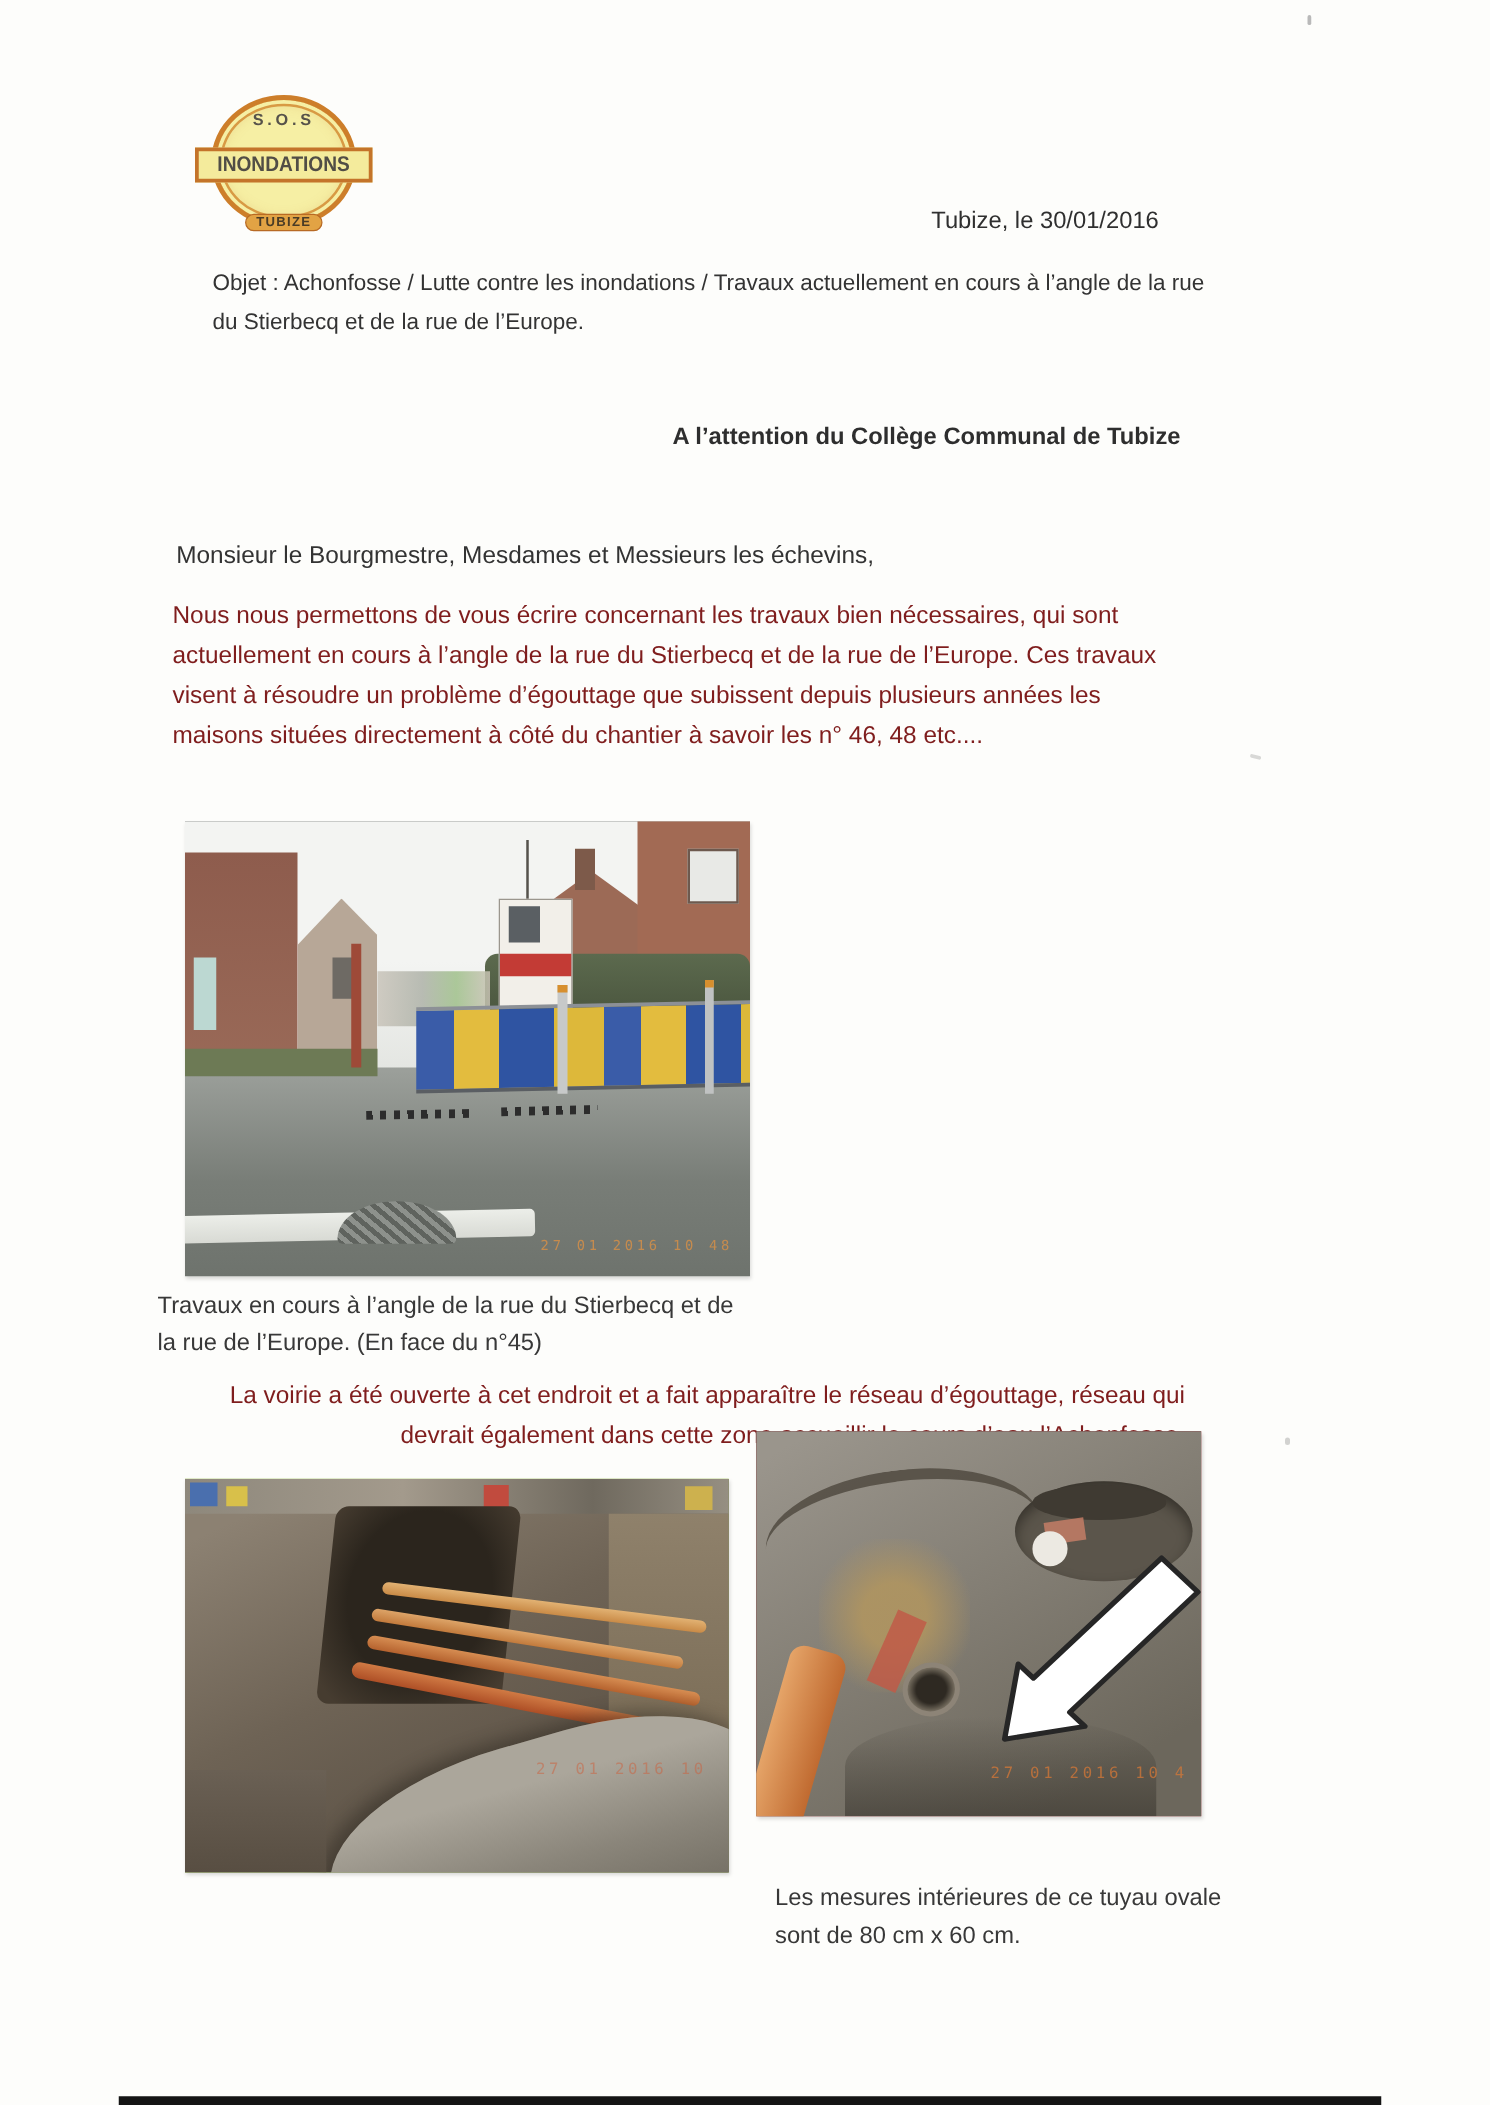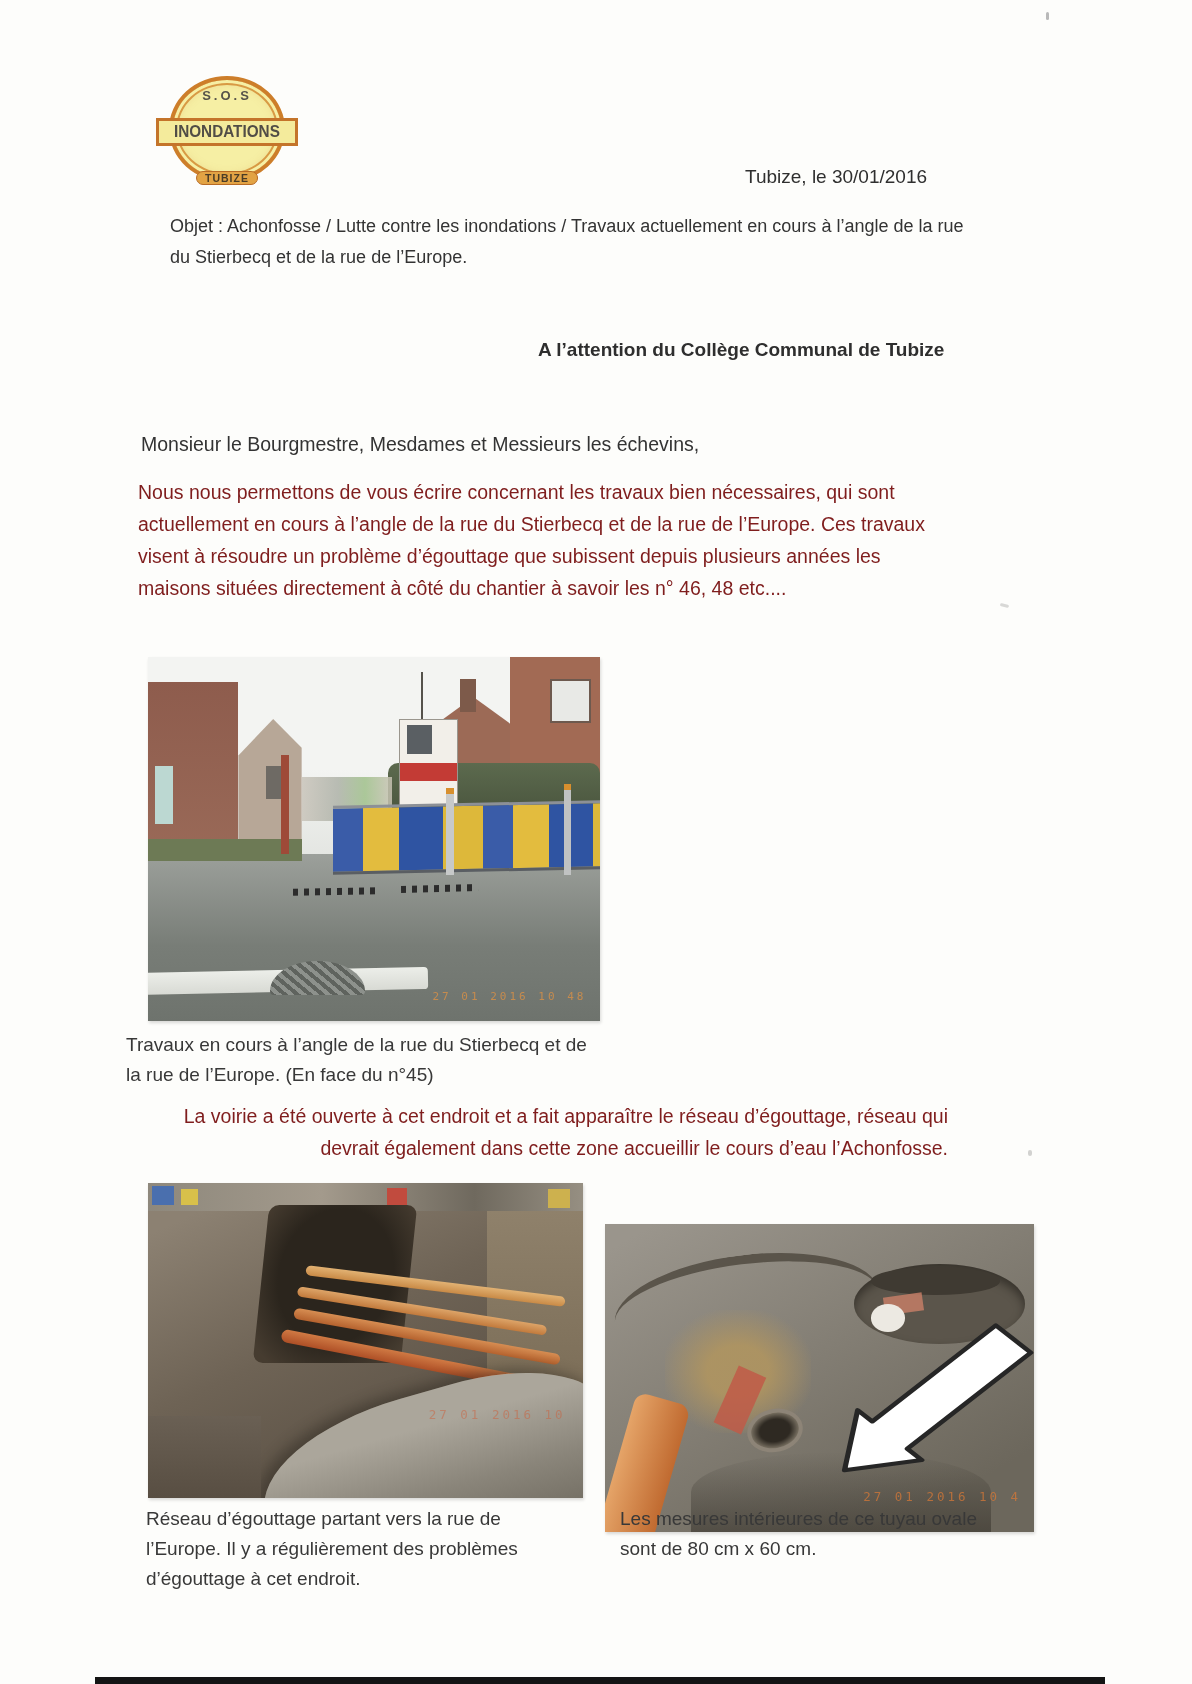--- a/index.html
+++ b/index.html
@@ -86,21 +86,21 @@
   .p2-pipe1 { left:36%; top:31%; width:60%; height:10px; background:linear-gradient(#e2b273,#c98a46); transform:rotate(7deg); }
   .p2-pipe2 { left:34%; top:39%; width:58%; height:10px; background:linear-gradient(#ddA468,#c27a3c); transform:rotate(9deg); }
   .p2-pipe3 { left:33%; top:47%; width:62%; height:11px; background:linear-gradient(#d68d52,#b5622e); transform:rotate(10deg); }
   .p2-pipe4 { left:30%; top:55%; width:66%; height:13px; background:linear-gradient(#d07a44,#ae4f26); transform:rotate(11deg); }
   .p2-big-pipe { left:26%; bottom:-18%; width:82%; height:52%; background:linear-gradient(#aba69b 20%,#8a857a 60%,#6f6a5f);
                  border-radius:45% 40% 35% 50%; transform:rotate(-16deg); box-shadow:-6px -6px 14px rgba(40,35,28,.45); }
   .p2-rubble-bl { left:0; bottom:0; width:26%; height:26%; background:linear-gradient(#6a6054,#584e42); }
   .p2-ts { right:4%; bottom:24%; color:rgba(205,95,60,.5); font-size:12.5px; }
 
   
-  .photo3 { left:605px; top:1224px; width:429px; height:308px; background:#7f1d1d; }
+  .photo3 { left:605px; top:1145px; width:356px; height:308px; background:#7f1d1d; }
   .p3-base { left:0; top:0; right:0; bottom:0; background:linear-gradient(150deg,#9a958c 5%,#837e74 45%,#6c675c 85%); }
   .p3-arc1 { left:2%; top:10%; width:62%; height:34%; border-radius:50%; border-top:9px solid #4d473d; transform:rotate(-7deg); opacity:.8; }
   .p3-arc2 { right:2%; top:13%; width:40%; height:26%; border-radius:50%; background:#5b554b; box-shadow:inset 0 6px 10px rgba(20,18,14,.5); }
   .p3-rim { right:8%; top:14%; width:30%; height:9%; border-radius:50%; background:#3f3a32; }
   .p3-yellow { left:14%; top:28%; width:34%; height:40%; background:radial-gradient(ellipse, rgba(178,150,95,.85) 30%, rgba(178,150,95,0) 75%); }
   .p3-red1 { left:28%; top:47%; width:7%; height:20%; background:#c05a48; transform:rotate(24deg); opacity:.85; }
   .p3-red2 { right:26%; top:23%; width:9%; height:6%; background:#cb8068; transform:rotate(-8deg); opacity:.8; }
   .p3-white-spot { right:30%; top:26%; width:8%; height:9%; background:#ece9e2; border-radius:50%; }
   .p3-arrow { right:0%; top:32%; width:48%; height:52%; }
   .p3-pipe-orange { left:2%; bottom:-8%; width:13%; height:52%; background:linear-gradient(90deg,#e5a468,#c06a30); border-radius:12px; transform:rotate(16deg); }
@@ -199,20 +199,19 @@
     <div class="layer p3-white-spot"></div>
     <div class="layer p3-pipe-orange"></div>
     <div class="layer p3-small-pipe"></div>
     <div class="layer p3-shadow-bottom"></div>
     <svg class="layer p3-arrow" viewBox="0 0 100 100" preserveAspectRatio="none">
       <polygon points="81.5,1.5 98.5,18.5 38.5,78.5 45.6,85.6 8,92 14.4,54.4 21.5,61.5" fill="#ffffff" stroke="#262626" stroke-width="2.5" stroke-linejoin="round"></polygon>
     </svg>
     <div class="ts p3-ts">27 01 2016 10 4</div>
   </div>
 
-  <div class="caption cap2">Réseau d’égouttage partant vers la rue de l’Europe. Il y a régulièrement des problèmes d’égouttage à cet endroit.</div>
   <div class="caption cap3">Les mesures intérieures de ce tuyau ovale sont de 80 cm x 60 cm.</div>
 
   <div class="speck1"></div>
   <div class="speck2"></div>
   <div class="speck3"></div>
   <div class="bottom-bar"></div>
 </div>
 
 </body></html>

